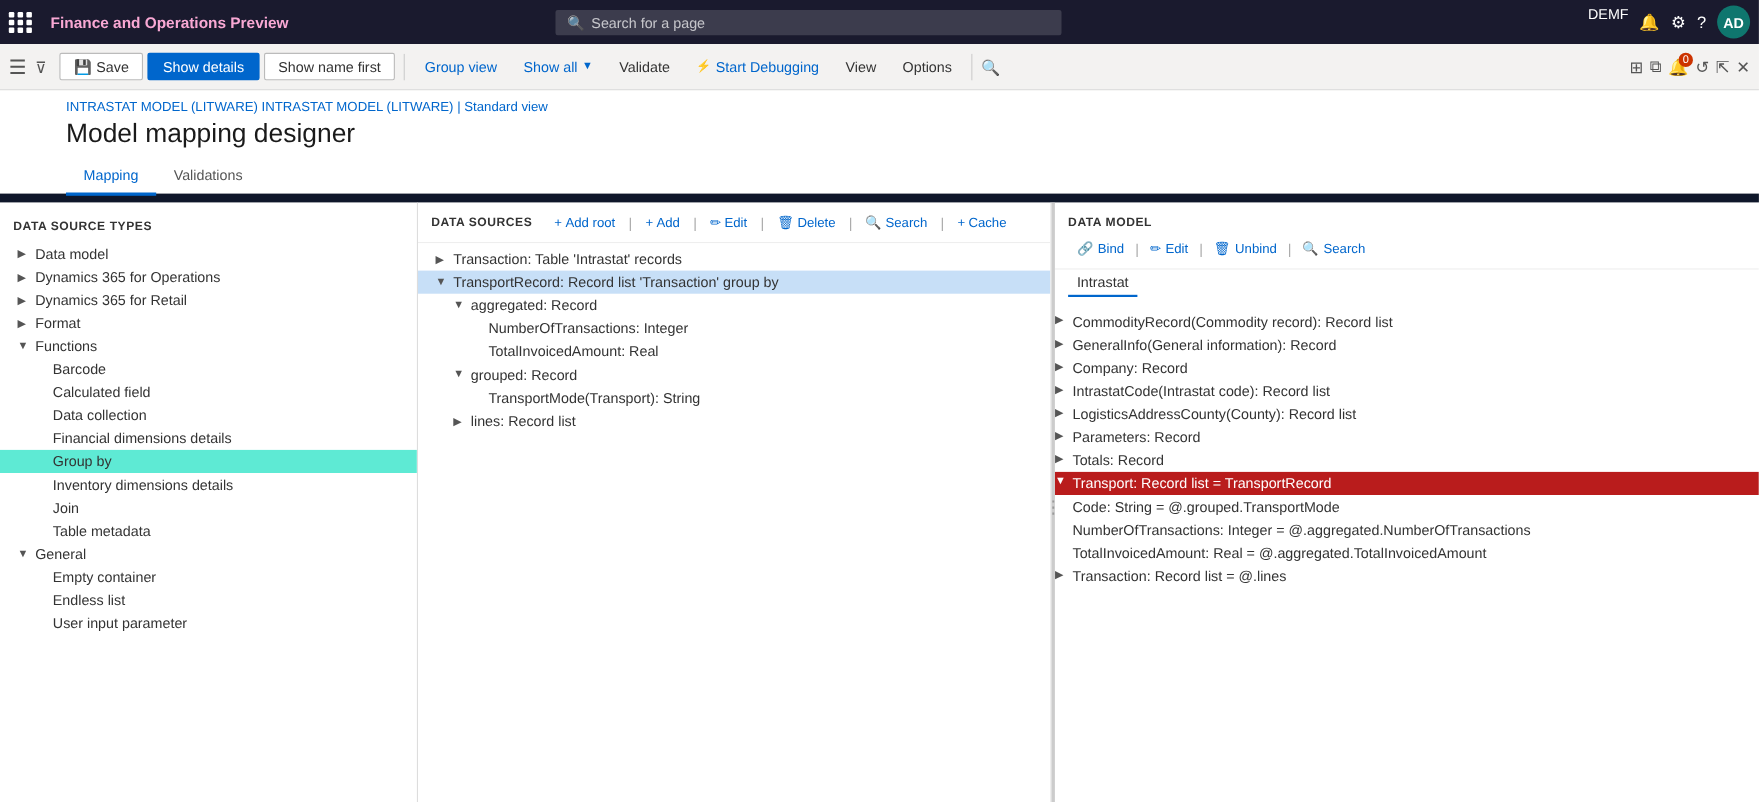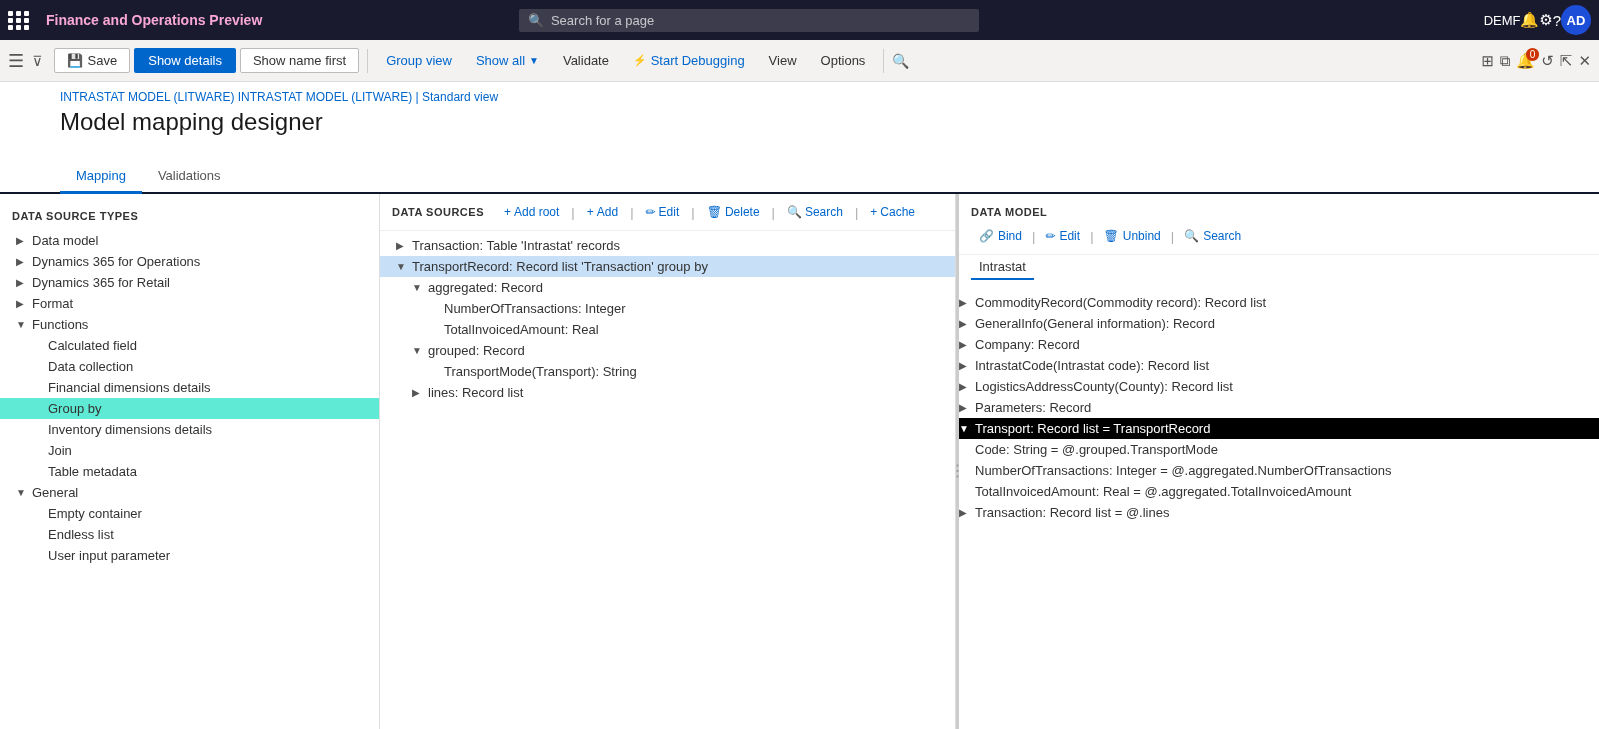--- a/index.html
+++ b/index.html
@@ -22,23 +22,23 @@
       margin: 0 auto;
       background: rgba(255,255,255,0.15);
       border-radius: 2px;
       display: flex;
       align-items: center;
       padding: 4px 10px;
       color: rgba(255,255,255,0.8);
       font-size: 13px;
       gap: 6px;
     }
-    .top-nav .right-actions { margin-left: auto; display: flex; align-items: center; color: #fff; font-size: 13px; }
+    .top-nav .right-actions { margin-left: auto; display: flex; gap: 10px; color: #fff; font-size: 13px; }
     .top-nav .user-badge {
-      width: 30px; height: 30px; border-radius: 50%; background: #1d4ed8;
+      width: 30px; height: 30px; border-radius: 50%; background: #0f766e;
       display: flex; align-items: center; justify-content: center; font-weight: 700; font-size: 13px;
     }
 
     
     .toolbar {
       background: #f3f2f1;
       border-bottom: 1px solid #ddd;
       display: flex;
       align-items: center;
       height: 42px;
@@ -61,21 +61,21 @@
 
     
     .breadcrumb-area {
       padding: 8px 60px 0 60px;
       font-size: 12px;
       color: #555;
     }
     .page-title { padding: 4px 64px 8px 60px; font-size: 24px; font-weight: 300; color: #1a1a1a; }
 
     
-    .tabs { display: flex; padding: 0 60px; border-bottom: 2px solid #0f172a; gap: 0; margin-top: 16px; }
+    .tabs { display: flex; padding: 0 60px; border-bottom: 8px solid #0f172a; gap: 0; }
     .tab {
       padding: 8px 16px; font-size: 13px; cursor: pointer; color: #555; border-bottom: 3px solid transparent; margin-bottom: -2px;
     }
     .tab.active { color: #0066cc; border-bottom: 3px solid #0066cc; font-weight: 500; }
 
     
     .main-content { display: flex; height: calc(729px - 40px - 42px - 50px - 44px); overflow: hidden; }
 
     
     .left-panel {
@@ -159,25 +159,25 @@
     .root-def-label { padding: 8px 12px 2px 12px; font-size: 12px; color: #555; }
     .root-def-value {
       margin: 0 12px 8px 12px;
       padding: 4px 8px;
       border-bottom: 2px solid #0066cc;
       font-size: 13px;
       display: inline-block;
     }
     .dm-tree { padding: 4px 0; }
     .dm-item {
-      display: flex; align-items: center;
+      display: flex; align-items: flex-start;
       padding: 3px 24px 3px 0;
       cursor: pointer; font-size: 13px; color: #333;
     }
-    .dm-item.selected { background: #000000; color: #fff; }
+    .dm-item.selected { background: #b91c1c; color: #fff; }
 
     
     ::-webkit-scrollbar { width: 6px; height: 6px; }
     ::-webkit-scrollbar-track { background: #f5f5f5; }
     ::-webkit-scrollbar-thumb { background: #c0c0c0; border-radius: 3px; }
     .waffle { display: grid; grid-template-columns: repeat(3,6px); gap: 2px; cursor: pointer; }
     .waffle-dot { width: 5px; height: 5px; background: #fff; border-radius: 1px; }
 
     .icon-btn { background: none; border: none; color: #fff; font-size: 15px; cursor: pointer; }
 
@@ -295,20 +295,24 @@
       <div class="tree-item indent-1">
         <span class="chevron collapsed"></span>
         <span>Format</span>
       </div>
       <div class="tree-item indent-1">
         <span class="chevron expanded"></span>
         <span>Functions</span>
       </div>
       <div class="tree-item indent-2">
         <span class="chevron leaf"></span>
+        <span>Barcode</span>
+      </div>
+      <div class="tree-item indent-2">
+        <span class="chevron leaf"></span>
         <span>Calculated field</span>
       </div>
       <div class="tree-item indent-2">
         <span class="chevron leaf"></span>
         <span>Data collection</span>
       </div>
       <div class="tree-item indent-2">
         <span class="chevron leaf"></span>
         <span>Financial dimensions details</span>
       </div>
@@ -466,20 +470,24 @@
         <span>IntrastatCode(Intrastat code): Record list</span>
       </div>
       <div class="dm-item indent-1">
         <span class="chevron collapsed"></span>
         <span>LogisticsAddressCounty(County): Record list</span>
       </div>
       <div class="dm-item indent-1">
         <span class="chevron collapsed"></span>
         <span>Parameters: Record</span>
       </div>
+      <div class="dm-item indent-1">
+        <span class="chevron collapsed"></span>
+        <span>Totals: Record</span>
+      </div>
 
       <div class="dm-item indent-1 selected">
         <span class="chevron expanded" style="color:#fff"></span>
         <span>Transport: Record list = TransportRecord</span>
       </div>
       <div class="dm-item indent-2">
         <span class="chevron leaf"></span>
         <span>Code: String = @.grouped.TransportMode</span>
       </div>
       <div class="dm-item indent-2">

